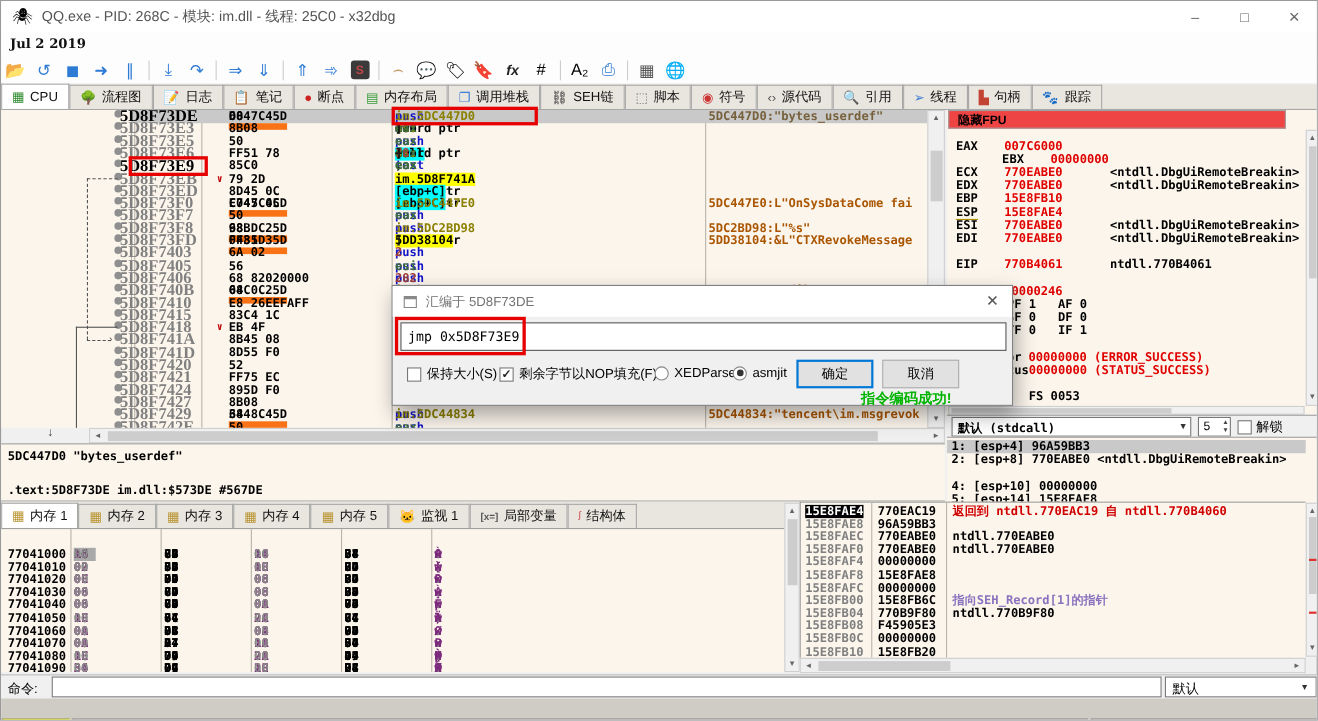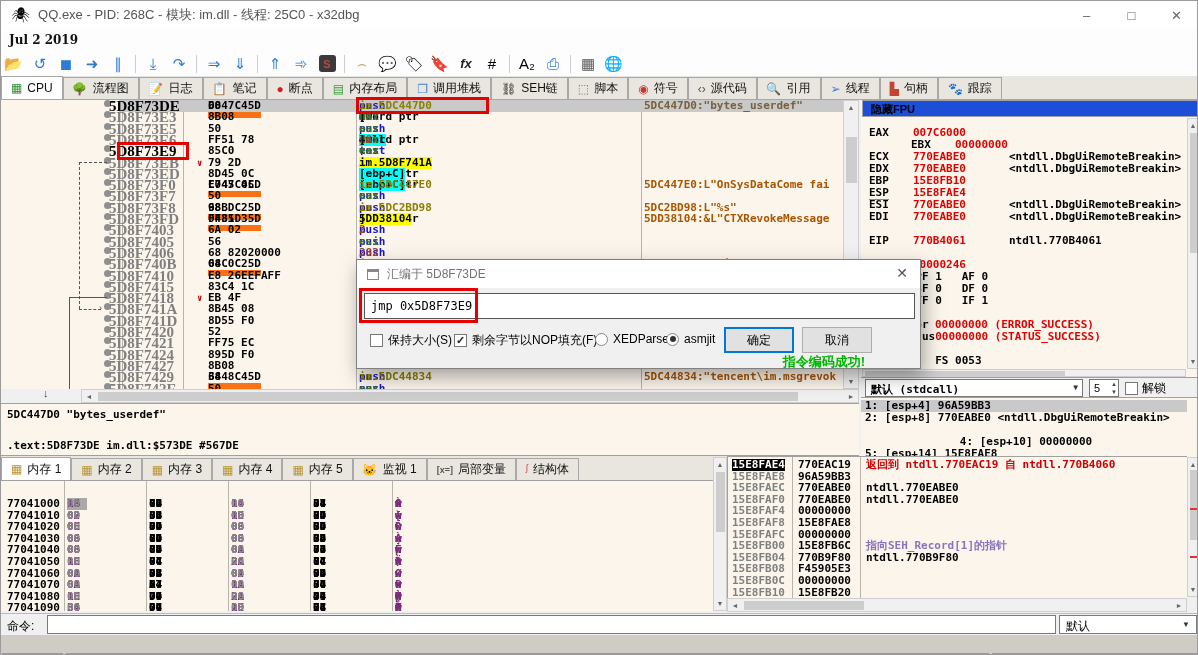--- a/index.html
+++ b/index.html
@@ -44,21 +44,21 @@
   .sline{position:absolute;background:#555}
   
   .sb{position:absolute;background:#f0f0f0;border:1px solid #cfcfcf}
   .sb .ar{position:absolute;color:#666;font-size:7px;text-align:center;width:100%;line-height:13px}
   .thumb{position:absolute;background:#cdcdcd}
   
   #infopane{position:absolute;left:0;top:402px;width:858px;height:53px;background:#fbf5ec;border-top:1px solid #a0a0a0;border-bottom:1px solid #a0a0a0}
   #infopane div{padding-left:6px}
   
   #registers{position:absolute;left:860px;top:99px;width:338px;height:291px;background:#fbf5ec}
-  #reghead{position:absolute;left:1px;top:0;width:336px;height:17px;background:#1d4ed8;border:1px solid #a0a0a0;font-size:11px;font-weight:bold;padding:1px 0 0 8px}
+  #reghead{position:absolute;left:1px;top:0;width:307px;height:17px;background:#ef4444;border:1px solid #a0a0a0;font-size:11px;font-weight:bold;padding:1px 0 0 8px}
   .rrow{position:absolute;left:8px;white-space:pre;height:12px;line-height:12px}
   .rname{display:inline-block;min-width:44px;color:#000}
   .rname.wide{min-width:66px}
   .rval{color:#e00000}
   .rsym{position:absolute;left:140px;color:#000}
   .uesp{border-bottom:1px solid #b09000}
   #callconv{position:absolute;left:860px;top:376px;width:338px;height:20px;background:#f0f0f0;border-top:1px solid #a0a0a0}
   #convbox{position:absolute;left:4px;top:1px;width:218px;height:18px;background:#fff;border:1px solid #777;font-size:11px;padding:2px 0 0 5px;font-family:"DejaVu Sans Mono",monospace;font-weight:bold}
   #convbox .da{position:absolute;right:4px;top:3px;font-size:8px;color:#333}
   #spin{position:absolute;left:228px;top:1px;width:30px;height:18px;background:#fff;border:1px solid #777;font-size:11px;padding:2px 0 0 4px}
@@ -372,21 +372,21 @@
     <div id="spin"><span>5</span><span class="ud">▲<br>▼</span></div>
     <div id="unlock">
         <span class="cbx"></span>
         <span>解锁</span>
       </div>
   </div>
 
   <div id="args">
       <div class="arow mono sel" style="top: 2px;">1: [esp+4] 96A59BB3</div>
       <div class="arow mono" style="top: 14px;">2: [esp+8] 770EABE0 &lt;ntdll.DbgUiRemoteBreakin&gt;</div>
-      <div class="arow mono" style="top: 38px; text-align: center;">4: [esp+10] 00000000</div>
+      <div class="arow mono" style="top: 38px;">4: [esp+10] 00000000</div>
       <div class="arow mono" style="top: 50px;">5: [esp+14] 15E8FAE8</div>
     </div>
 
   <div id="bottomtabs">
       <span class="tab sel">
         <span class="ic" style="color: rgb(184, 147, 47);">▦</span>
         <span>内存 1</span>
       </span>
       <span class="tab">
         <span class="ic" style="color: rgb(184, 147, 47);">▦</span>

